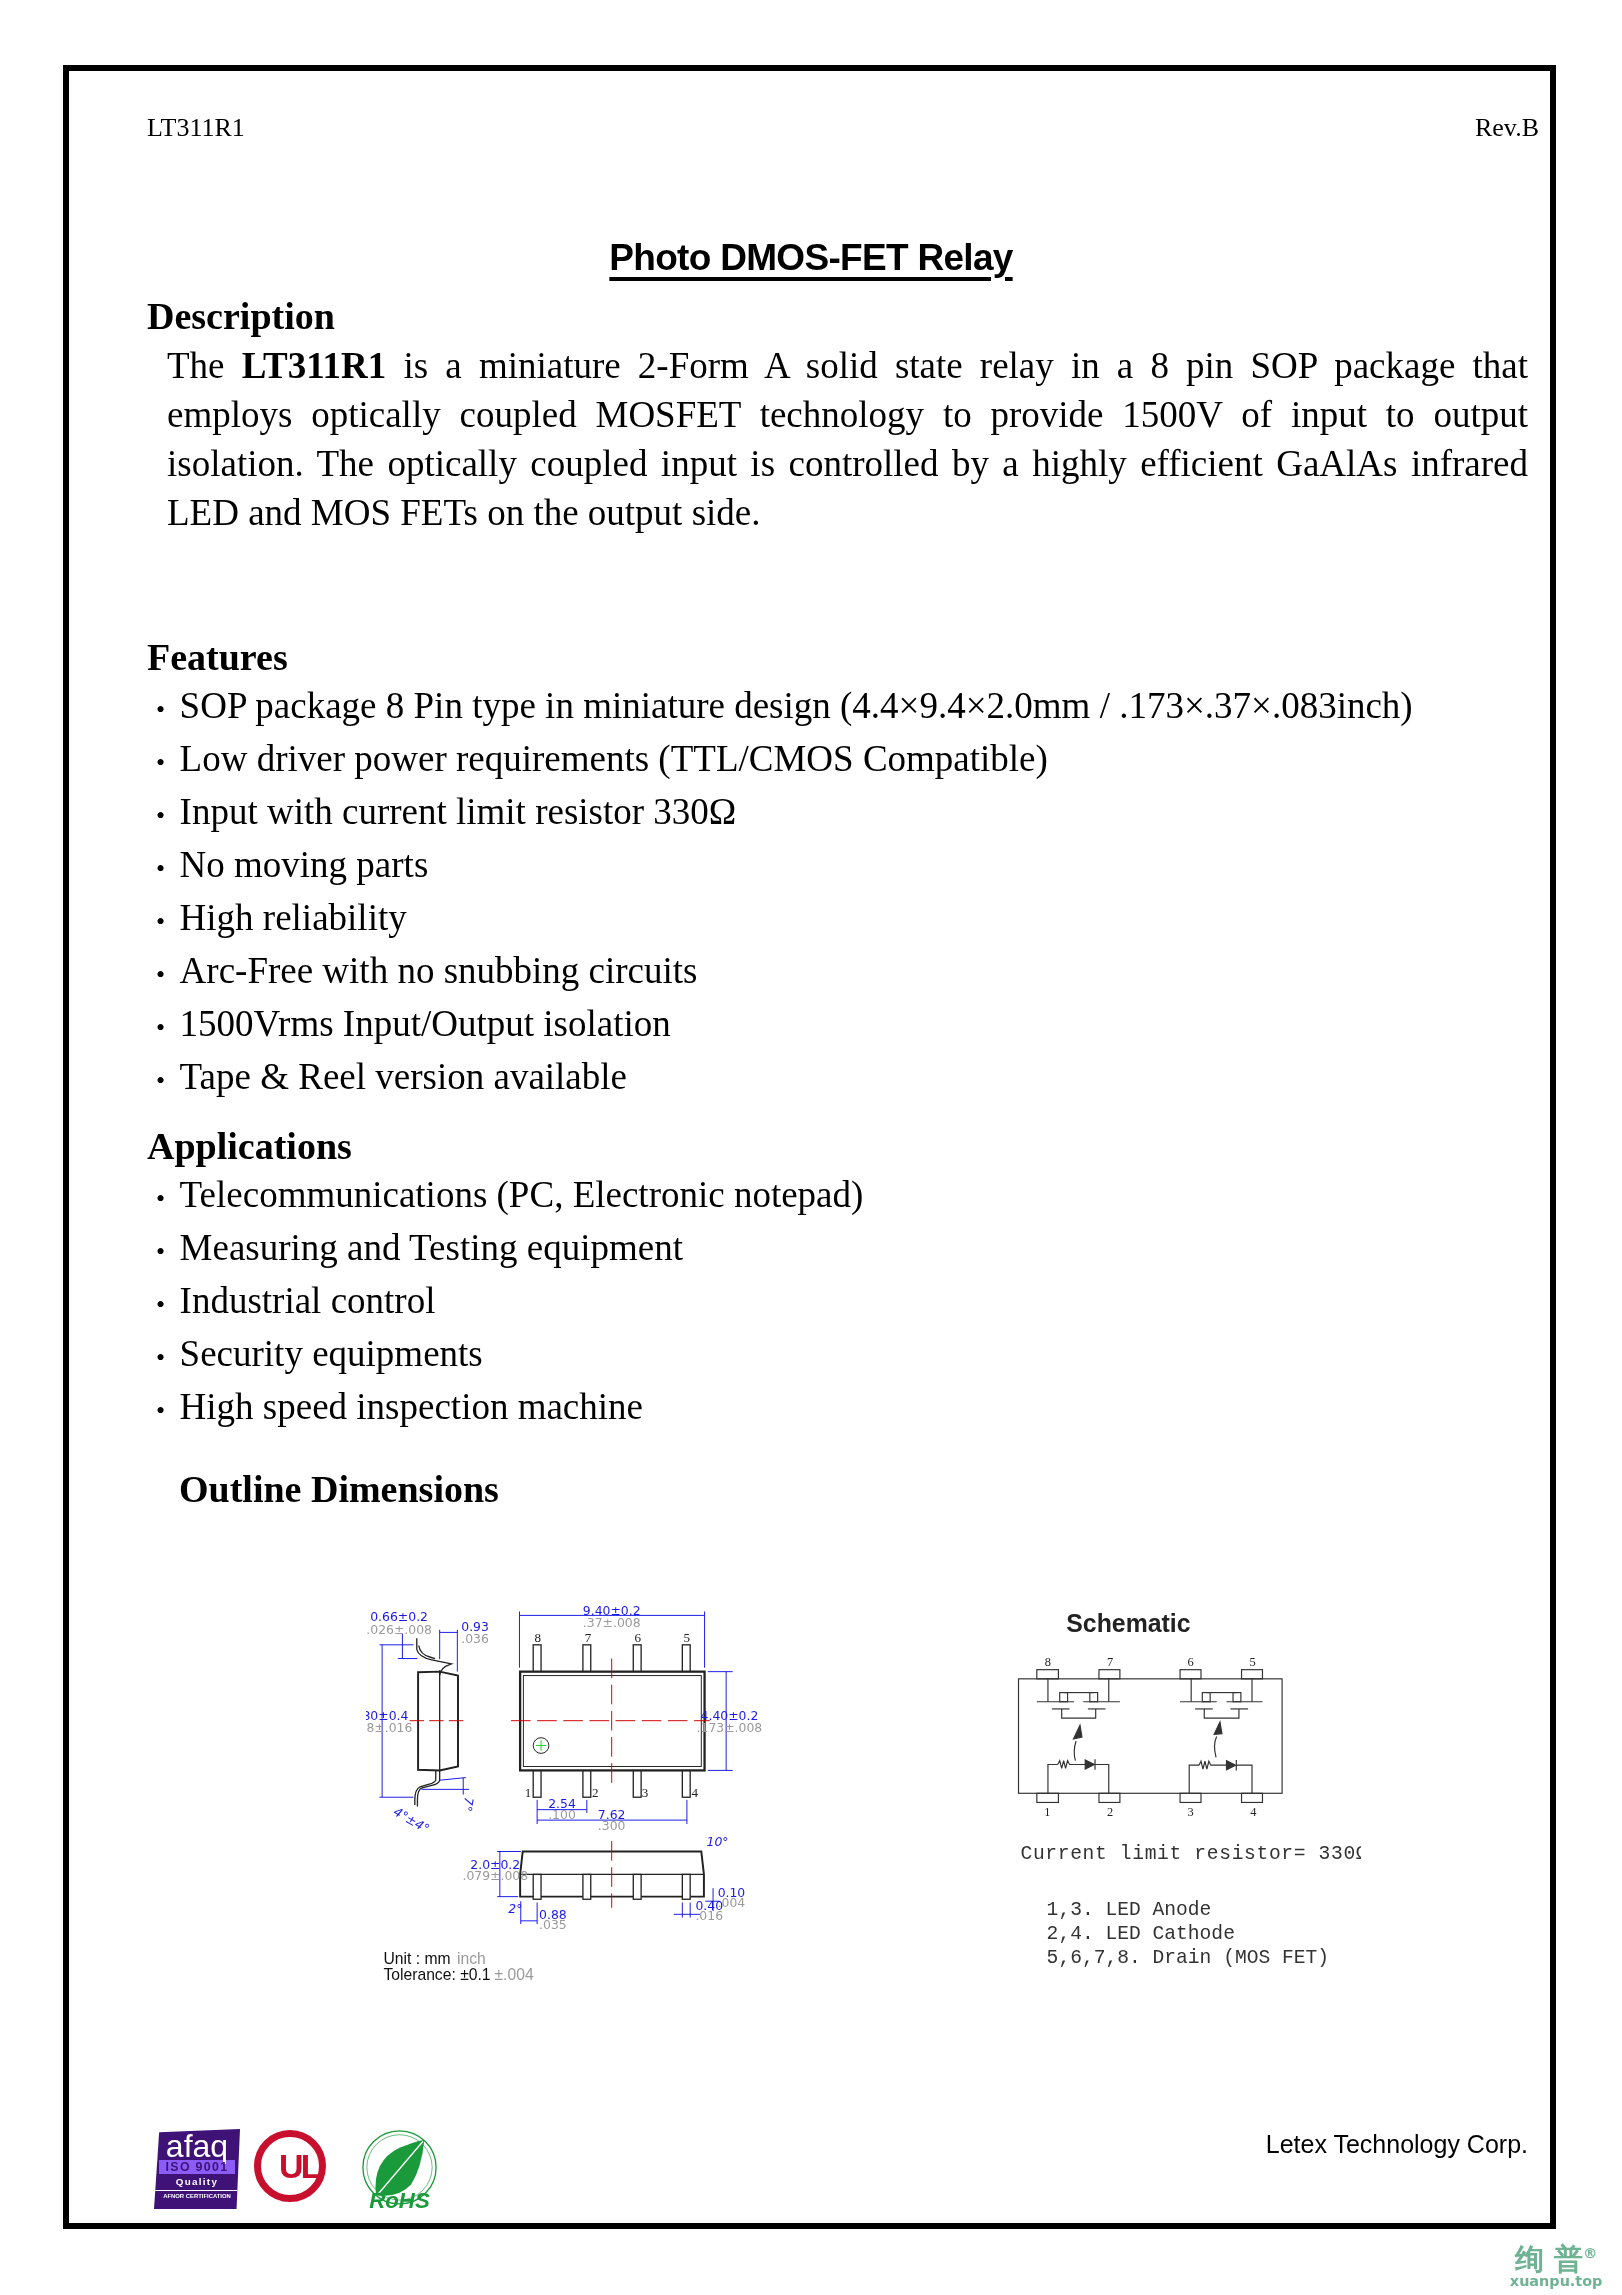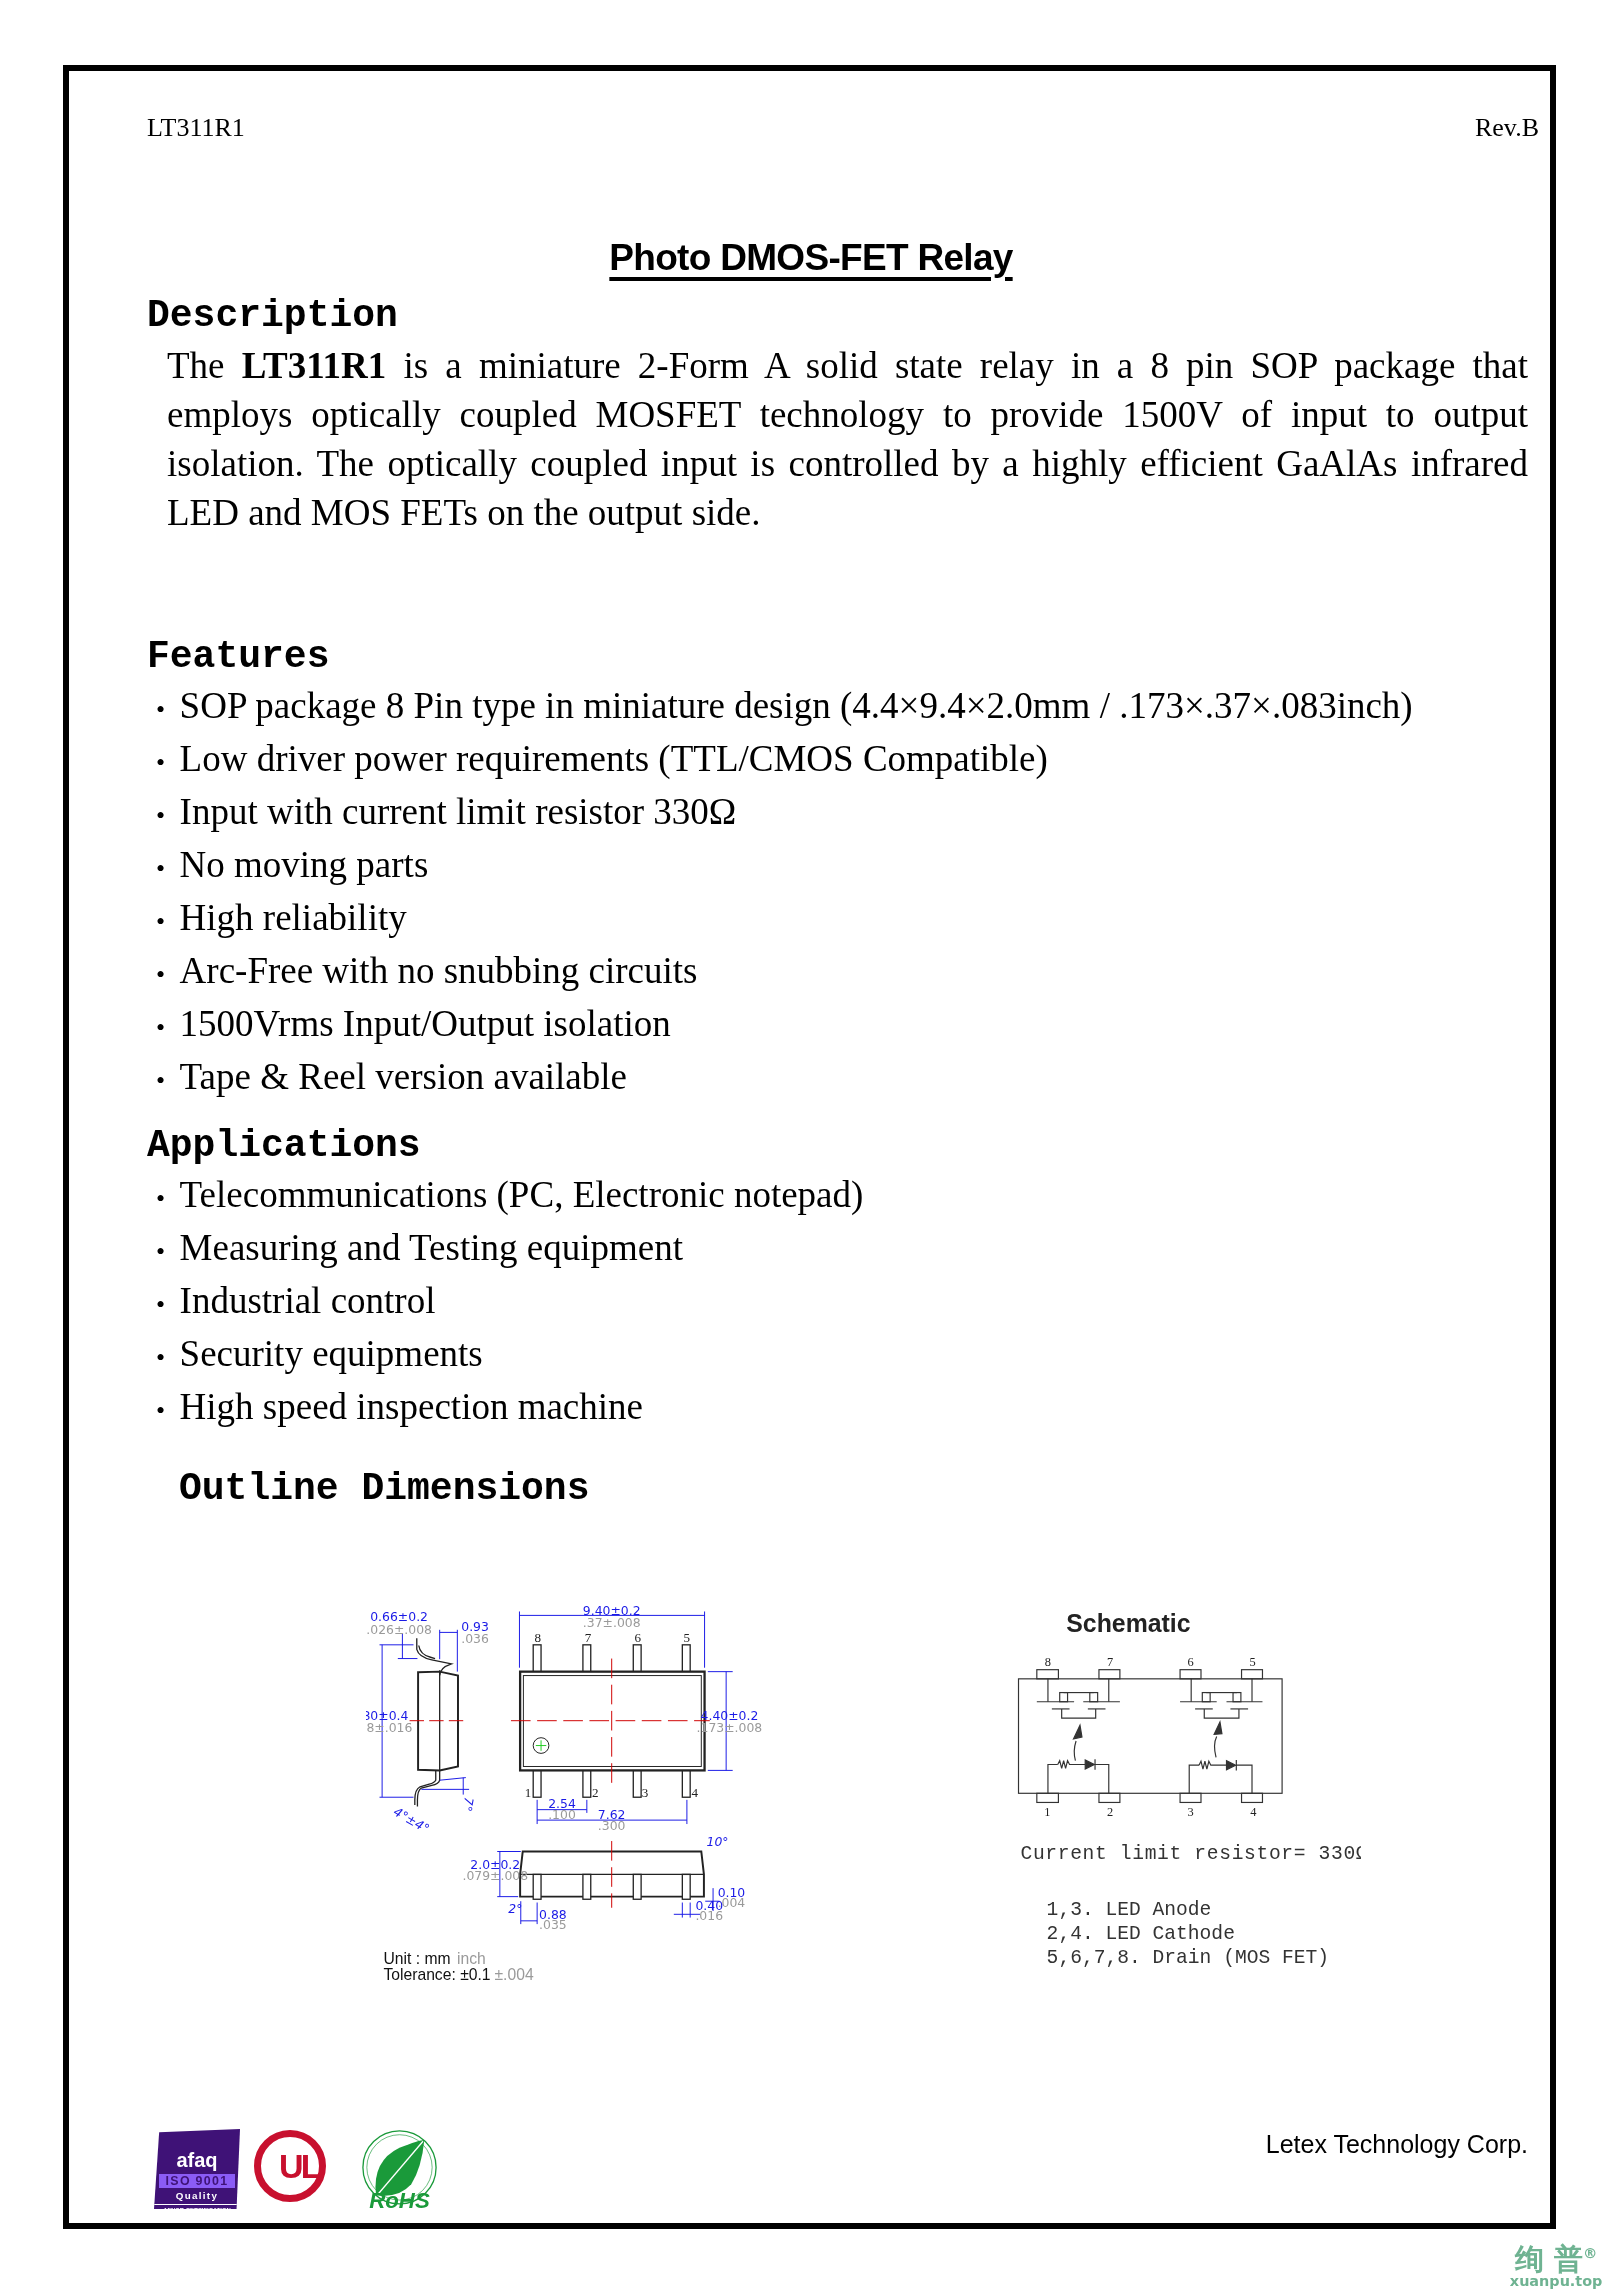--- a/index.html
+++ b/index.html
@@ -2,21 +2,21 @@
 <html style="font-size:10.5px"><head>
 <meta charset="utf-8">
 <style>
   html,body{margin:0;padding:0;background:#fff;}
   body{width:1622px;height:2295px;position:relative;overflow:hidden;font-family:"Liberation Serif","DejaVu Serif",serif;color:#000;}
   .frame{position:absolute;left:63px;top:65px;width:1481px;height:2152px;border:6.5px solid #000;}
   .abs{position:absolute;}
   .hdr{font-size:26px;top:113px;}
   .title{left:0;width:1622px;top:195px;text-align:center;font-family:"Liberation Sans","DejaVu Sans",sans-serif;font-weight:bold;font-size:37px;letter-spacing:-0.7px;margin-top:42px;}
   .title span{text-decoration:underline;text-decoration-thickness:3.9px;text-underline-offset:6.5px;}
-  .h2{font-weight:bold;font-size:38px;left:147px;font-family:Liberation Mono, monospace;}
+  .h2{font-weight:bold;font-size:38px;left:147px;}
   .para{left:147px;width:1361px;font-size:37px;line-height:49px;text-align:justify;text-align-last:left;margin-left:20px;}
   .list{left:156px;font-size:37px;line-height:49px;margin:0;padding:0;list-style:none;}
   .list li{white-space:nowrap;}
   .list .dot{display:inline-block;width:23.6px;font-size:26px;vertical-align:middle;}
   .drawing{left:366px;top:1584px;width:995px;height:484px;}
   .schem-title{font-family:"Liberation Sans","DejaVu Sans",sans-serif;font-weight:bold;font-size:38px;color:#222;}
   .corp{font-family:"Liberation Sans","DejaVu Sans",sans-serif;font-size:25px;right:94px;top:2130px;}
   .wm{right:19.6px;top:2238px;color:#6fb392;font-family:"DejaVu Sans",sans-serif;text-align:center;}
 </style>
 </head>
@@ -240,21 +240,21 @@
     <text x="1000" y="420" font-family="Liberation Mono, monospace" font-size="30" fill="#333" letter-spacing="1">Current limit resistor= 330Ω</text>
     <g font-family="Liberation Mono, monospace" font-size="30" fill="#333">
       <text x="1040" y="506">1,3. LED Anode</text>
       <text x="1040" y="543">2,4. LED Cathode</text>
       <text x="1040" y="580">5,6,7,8. Drain (MOS FET)</text>
     </g>
   </g>
 </svg>
 
 <div class="abs" style="left:154px;top:2129px;width:86px;height:80px;background:#3f1277;color:#fff;font-family:'Liberation Sans',sans-serif;text-align:center;clip-path:polygon(6% 4%,100% 0,96% 100%,0 100%);">
-  <div style="font-size:20px;font-weight:bold;line-height:26px;margin-top:18px;">afaq</div>
+  <div style="font-size:32px;font-weight:normal;line-height:26px;margin-top:4px;">afaq</div>
   <div style="background:#8b5cf6;color:#3f1277;font-size:12.4px;font-weight:bold;margin:1.3px 5.2px;letter-spacing:1.3px;">ISO 9001</div>
   <div style="font-size:9.8px;font-weight:bold;letter-spacing:1.3px;">Quality</div>
   <div style="font-size:5.9px;font-weight:bold;margin-top:3.3px;border-top:1.3px solid #fff;padding-top:2px;">AFNOR CERTIFICATION</div>
 </div>
 <div class="abs" style="left:254px;top:2130px;width:72px;height:72px;border:7.2px solid #c8102e;border-radius:50%;box-sizing:border-box;color:#c8102e;font-family:'Liberation Sans',sans-serif;font-weight:bold;font-size:34px;display:flex;align-items:center;justify-content:flex-end;letter-spacing:-2.6px;">
     <span>UL</span>
   </div>
 <div class="abs" style="left:359px;top:2128px;width:81px;height:84px;">
   <svg width="81" height="84" viewBox="0 0 124 128">
     <circle cx="62" cy="60" r="56" fill="none" stroke="#1a9a3a" stroke-width="2"></circle>

